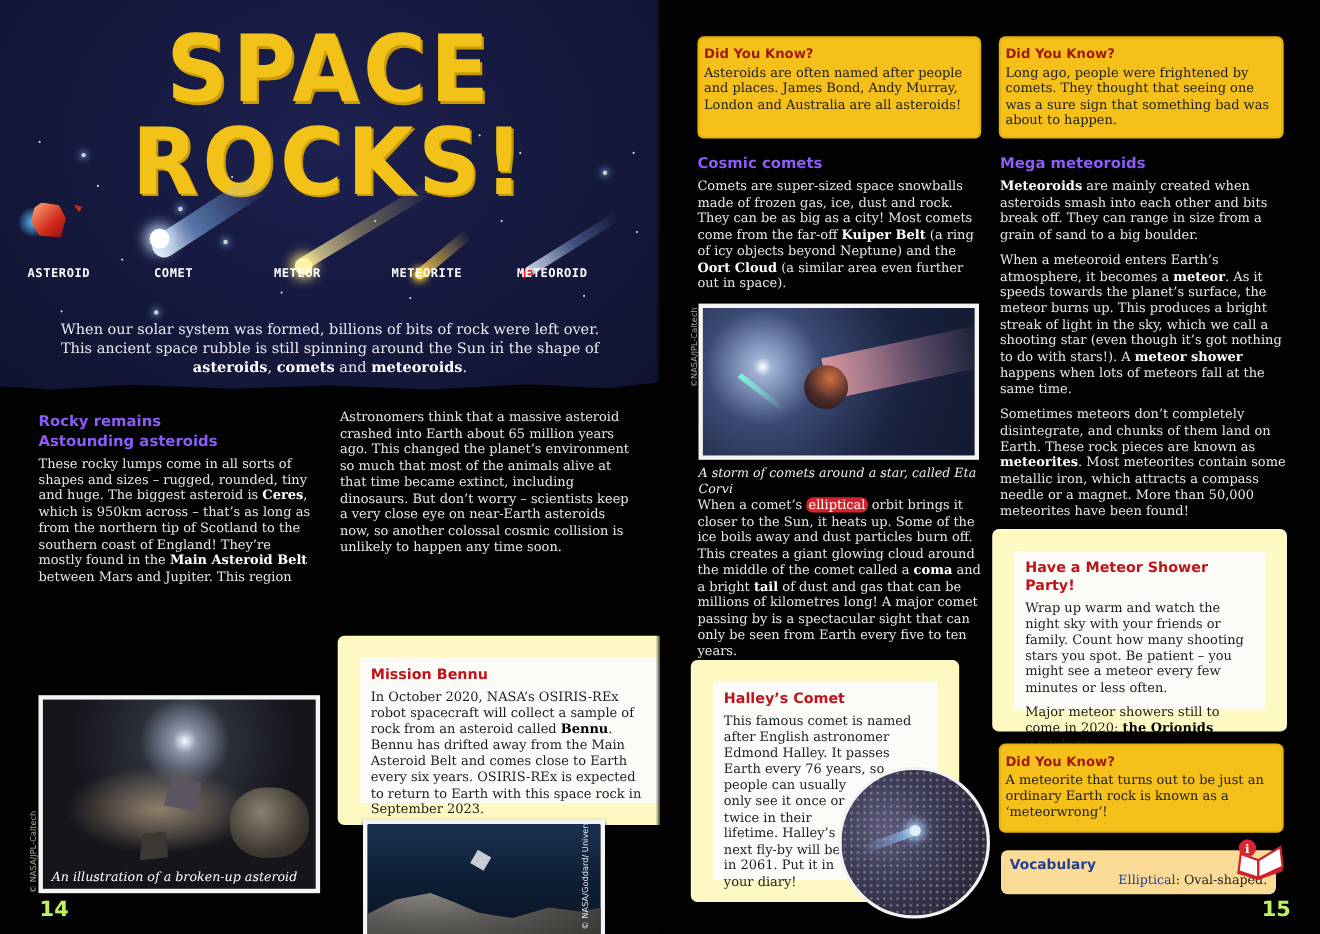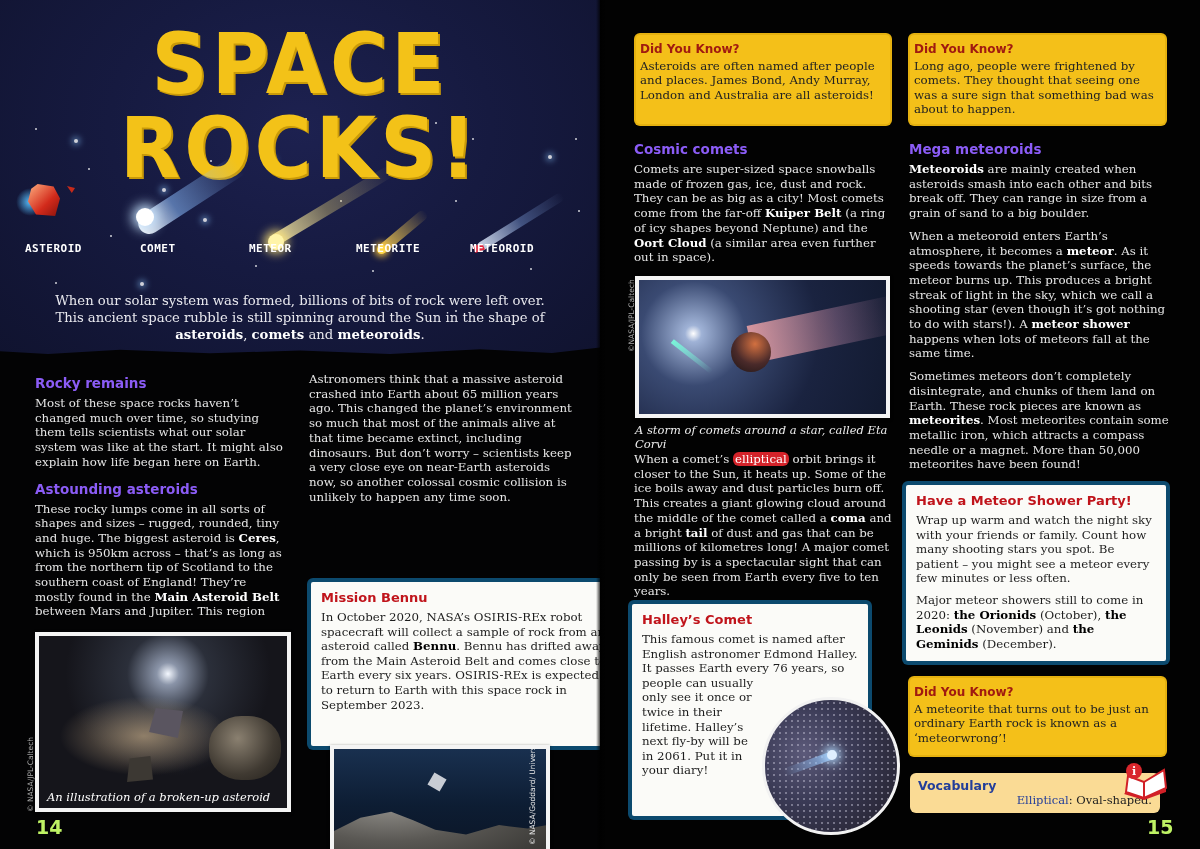--- a/index.html
+++ b/index.html
@@ -45,21 +45,21 @@
   .col { position: absolute; }
 
   
   .dyk { position: absolute; background: #f4c019; border-radius: 4px;
          padding: 7px 10px 8px 4px; color: #1b1b1b;
          box-shadow: 0 0 0 2px #e5b10f; }
   .dyk-title { font-family: "DejaVu Sans", sans-serif; font-weight: 900; color: #a01a10; font-size: 12px; line-height: 15px; margin-bottom: 2px; }
   .dyk-text { font-size: 11.8px; line-height: 14.4px; color: #222; }
 
   
-  .rbox { position: absolute; background: #0c4a6e; border-radius: 6px; padding: 4px; }
+  .rbox { position: absolute; background: #fef9c3; border-radius: 6px; padding: 20px; }
   .rbox-inner { background: #fbfbf8; border-radius: 2px; padding: 8px 10px 8px 10px; color: #222; height: 100%; }
   .rbox-title { font-family: "DejaVu Sans", sans-serif; font-weight: bold; color: #c0141b; font-size: 13px; line-height: 16px; margin-bottom: 4px; }
   .rbox-text { font-size: 11.8px; line-height: 14.6px; color: #1d1d1d; }
   .rbox-text b { color: #000; }
 
   
   .photo { position: absolute; border: 4px solid #f4f4f4; overflow: hidden; box-shadow: 0 1px 3px rgba(0,0,0,.6); }
   .caption { position: absolute; font-style: italic; font-size: 11.5px; color: #eee; }
   .credit { position: absolute; font-family: "DejaVu Sans", sans-serif; font-size: 7.5px; color: #aaa;
             transform: rotate(-90deg); transform-origin: left top; white-space: nowrap; }
@@ -138,21 +138,20 @@
 
       <div class="intro">
         <div>When our solar system was formed, billions of bits of rock were left over.</div>
         <div>This ancient space rubble is still spinning around the Sun in the shape of</div>
         <div><b>asteroids</b><span>, </span><b>comets</b><span> and </span><b>meteoroids</b><span>.</span></div>
       </div>
     </div>
 
     <div class="col" style="left:35px;top:374px;width:250px">
       <div class="head">Rocky remains</div>
-      <div class="body p" style="margin-top:4px;margin-bottom:10px">Most of these space rocks haven’t changed much over time, so studying them tells scientists what our solar system was like at the start. It might also explain how life began here on Earth.</div>
       <div class="head">Astounding asteroids</div>
       <div class="body" style="margin-top:4px"><span>These rocky lumps come in all sorts of shapes and sizes – rugged, rounded, tiny and huge. The biggest asteroid is </span><b>Ceres</b><span>, which is 950km across  – that’s as long as from the northern tip of Scotland to the southern coast of England! They’re mostly found in the </span><b>Main Asteroid Belt</b><span> between Mars and Jupiter. This region</span></div>
     </div>
 
     <div class="photo" style="left:35px;top:632px;width:256px;height:180px;background:radial-gradient(circle at 52% 22%,#f4f8ff 0%,#8a94a8 6%,#2b2f3a 22%,#15151b 55%),#151515">
       <div style="position:absolute;left:20px;top:60px;width:170px;height:80px;background:radial-gradient(ellipse,rgba(190,165,130,.7),rgba(120,100,80,0) 70%)"></div>
       <div style="position:absolute;left:170px;top:80px;width:72px;height:64px;border-radius:45%;background:radial-gradient(circle at 40% 35%,#8a8070,#403a32 60%,#211e1a)"></div>
       <div style="position:absolute;left:110px;top:72px;width:34px;height:30px;background:#5a5560;clip-path:polygon(20% 0,100% 10%,85% 100%,0 80%)"></div>
       <div style="position:absolute;left:88px;top:120px;width:26px;height:26px;background:#3c3833;clip-path:polygon(10% 10%,90% 0,100% 90%,0 100%)"></div>
       <div class="caption" style="left:8px;bottom:4px;color:#fff">An illustration of a broken-up asteroid</div>
@@ -185,21 +184,21 @@
       <div class="dyk-text">Asteroids are often named after people and places. James Bond, Andy Murray, London and Australia are all asteroids!</div>
     </div>
 
     <div class="dyk" style="left:310px;top:35px;width:255px;height:89px">
       <div class="dyk-title">Did You Know?</div>
       <div class="dyk-text">Long ago, people were frightened by comets. They thought that seeing one was a sure sign that something bad was about to happen.</div>
     </div>
 
     <div class="col" style="left:34px;top:140px;width:262px">
       <div class="head">Cosmic comets</div>
-      <div class="body" style="margin-top:4px"><span>Comets are super-sized space snowballs made of frozen gas, ice, dust and rock. They can be as big as a city! Most comets come from the far-off </span><b>Kuiper Belt</b><span> (a ring of icy shapes beyond Neptune) and the </span><b>Oort Cloud</b><span> (a similar area even further out in space).</span></div>
+      <div class="body" style="margin-top:4px"><span>Comets are super-sized space snowballs made of frozen gas, ice, dust and rock. They can be as big as a city! Most comets come from the far-off </span><b>Kuiper Belt</b><span> (a ring of icy objects beyond Neptune) and the </span><b>Oort Cloud</b><span> (a similar area even further out in space).</span></div>
     </div>
 
     <div class="photo" style="left:35px;top:276px;width:255px;height:142px;background:radial-gradient(circle at 22% 40%,#ffffff 0%,#9fb2d6 4%,#3a4a72 25%,#1a2340 60%,#121a30 100%)">
       <div style="position:absolute;left:110px;top:30px;width:150px;height:38px;transform:rotate(-12deg);background:linear-gradient(90deg,rgba(255,170,170,.8),rgba(230,160,190,.3) 60%,rgba(200,150,200,0))"></div>
       <div style="position:absolute;left:92px;top:52px;width:40px;height:40px;border-radius:50%;background:radial-gradient(circle at 60% 30%,#d27040,#4a2a2a 55%,#1c1414)"></div>
       <div style="position:absolute;left:28px;top:74px;width:50px;height:5px;transform:rotate(38deg);background:linear-gradient(90deg,rgba(120,255,220,.9),rgba(120,200,255,0))"></div>
     </div>
     <div class="credit" style="left:27px;top:352px">©NASA/JPL-Caltech</div>
     <div class="caption" style="left:35px;top:423px;width:262px">A storm of comets around a star, called Eta Corvi</div>
 

